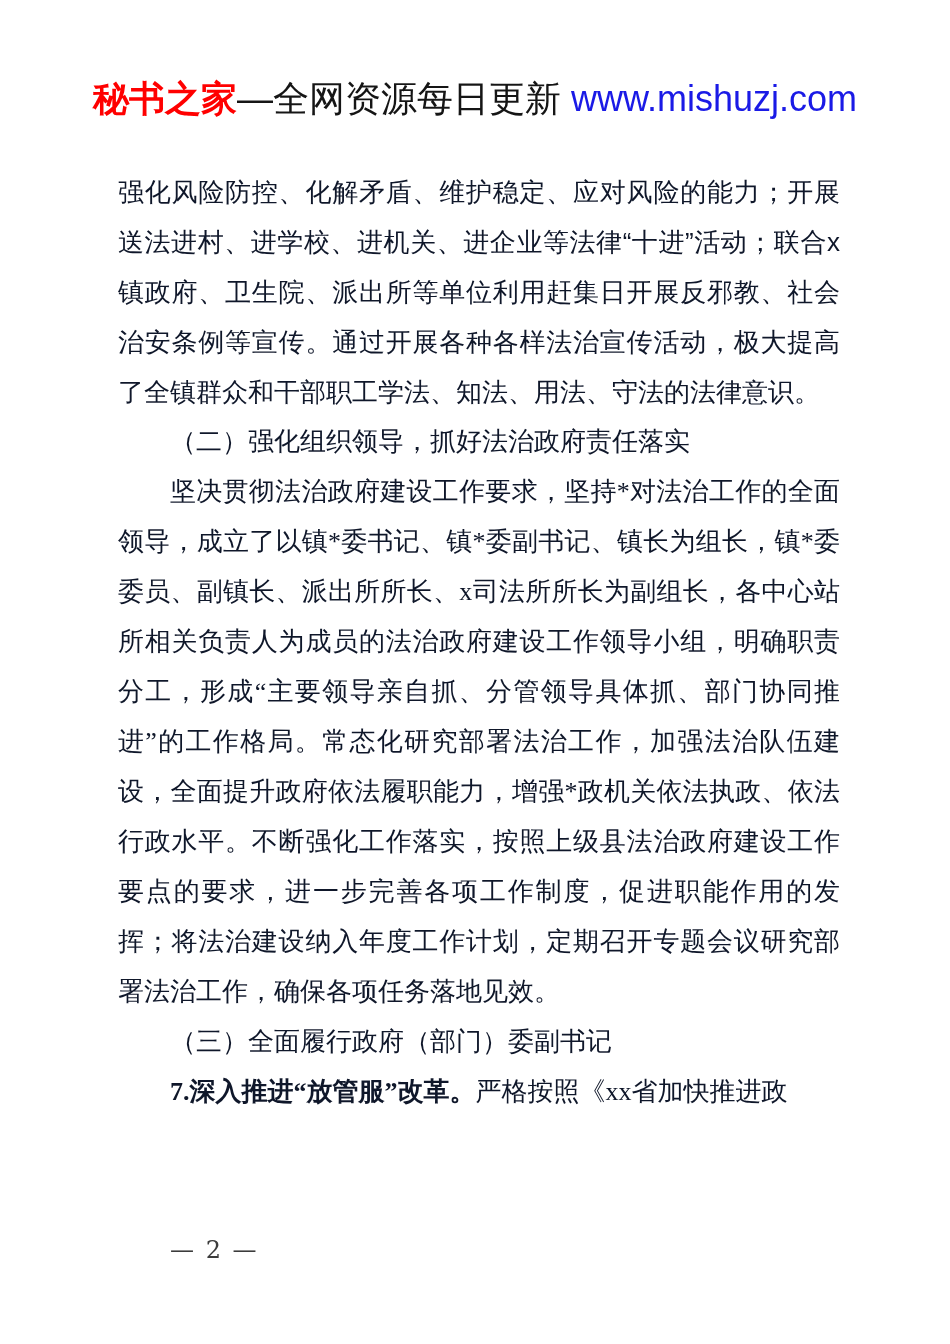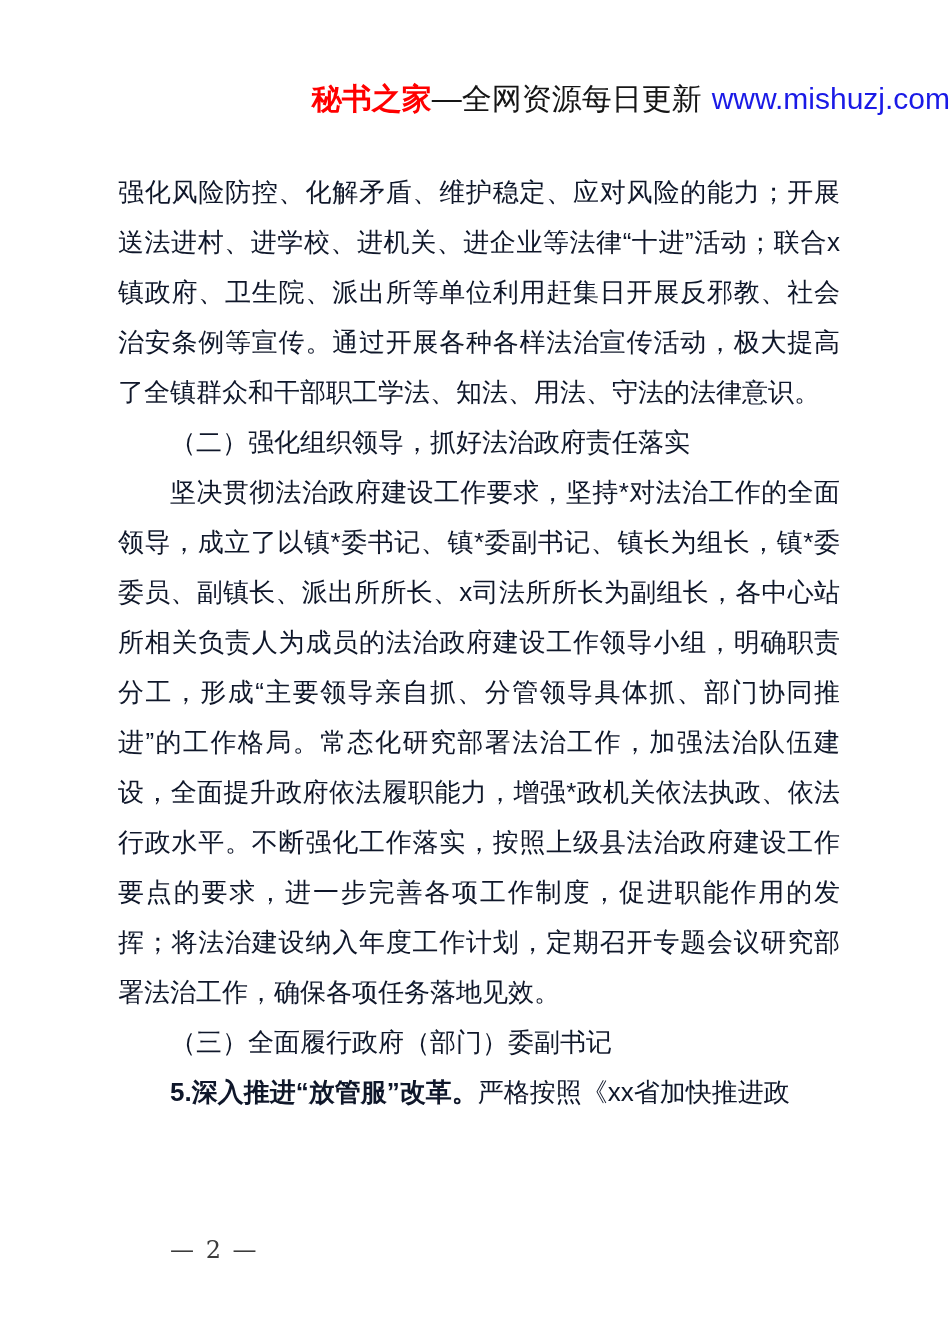--- a/index.html
+++ b/index.html
@@ -13,22 +13,22 @@
     height: 1344px;
     background: #ffffff;
     overflow: hidden;
     font-family: "Liberation Sans", sans-serif;
   }
   .site-header {
     position: absolute;
     top: 80px;
     left: 0;
     right: 0;
-    text-align: right;
-    font-size: 30px;
+    text-align: center;
+    font-size: 36px;
     line-height: 38px;
     white-space: nowrap;
   }
   .brand {
     font-weight: bold;
   }
   .tagline {
     color: #151515;
   }
   .url {
@@ -44,20 +44,21 @@
     color: #0f172a;
     text-align: justify;
     text-justify: inter-ideograph;
   }
   .doc-body p {
     margin: 0;
     padding: 0;
   }
   .doc-body p.indent {
     text-indent: 2em;
+    font-family: Liberation Serif, serif;
   }
   .doc-body b {
     font-weight: bold;
   }
   .page-number {
     position: absolute;
     left: 170px;
     top: 1236px;
     font-family: "DejaVu Serif", "Liberation Serif", serif;
     font-size: 24px;
@@ -72,18 +73,18 @@
 
   <div class="site-header">
     <span class="brand" style="color: rgb(255, 0, 0);">秘书之家</span><span class="tagline">—全网资源每日更新</span><span class="url" style="color: rgb(26, 26, 230);">www.mishuzj.com</span>
   </div>
 
   <div class="doc-body">
       <p>强化风险防控、化解矛盾、维护稳定、应对风险的能力；开展送法进村、进学校、进机关、进企业等法律“十进”活动；联合x镇政府、卫生院、派出所等单位利用赶集日开展反邪教、社会治安条例等宣传。通过开展各种各样法治宣传活动，极大提高了全镇群众和干部职工学法、知法、用法、守法的法律意识。</p>
       <p class="indent">（二）强化组织领导，抓好法治政府责任落实</p>
       <p class="indent">坚决贯彻法治政府建设工作要求，坚持*对法治工作的全面领导，成立了以镇*委书记、镇*委副书记、镇长为组长，镇*委委员、副镇长、派出所所长、x司法所所长为副组长，各中心站所相关负责人为成员的法治政府建设工作领导小组，明确职责分工，形成“主要领导亲自抓、分管领导具体抓、部门协同推进”的工作格局。常态化研究部署法治工作，加强法治队伍建设，全面提升政府依法履职能力，增强*政机关依法执政、依法行政水平。不断强化工作落实，按照上级县法治政府建设工作要点的要求，进一步完善各项工作制度，促进职能作用的发挥；将法治建设纳入年度工作计划，定期召开专题会议研究部署法治工作，确保各项任务落地见效。</p>
       <p class="indent">（三）全面履行政府（部门）委副书记</p>
-      <p class="indent"><b>5.深入推进“放管服”改革。</b>严格按照《xx省加快推进政</p>
+      <p class="indent"><b>7.深入推进“放管服”改革。</b>严格按照《xx省加快推进政</p>
     </div>
 
   <div class="page-number">— 2 —</div>
 
 </div>
 
 </body></html>

